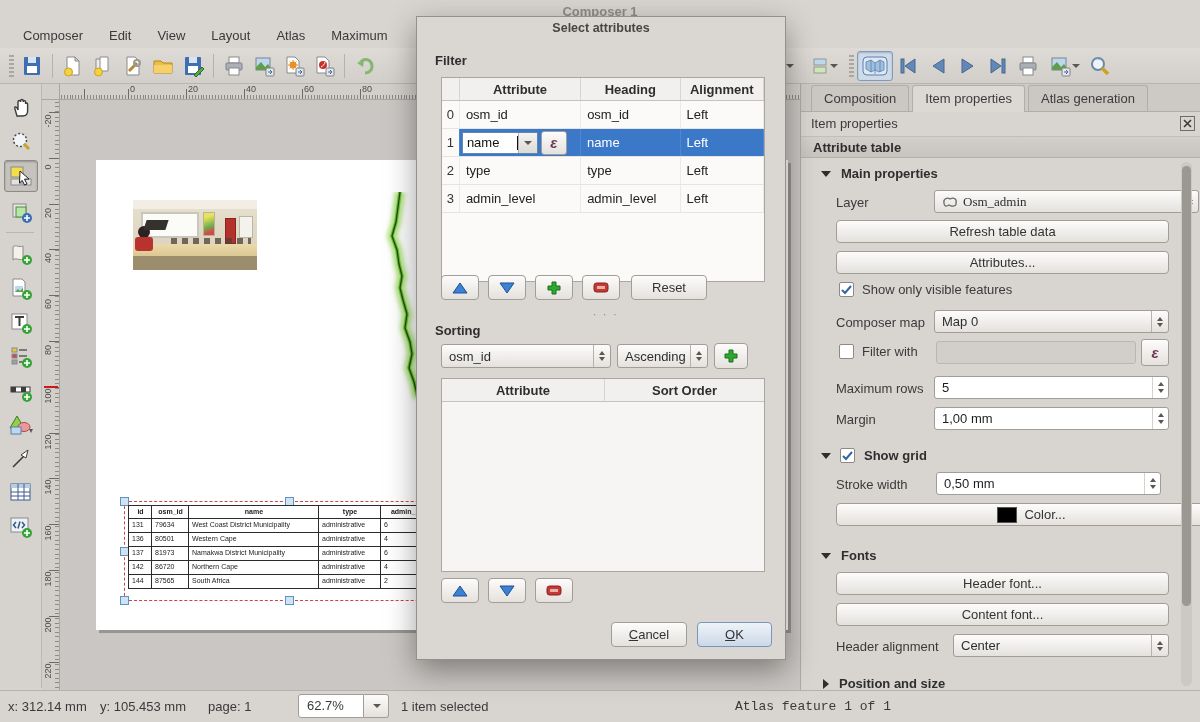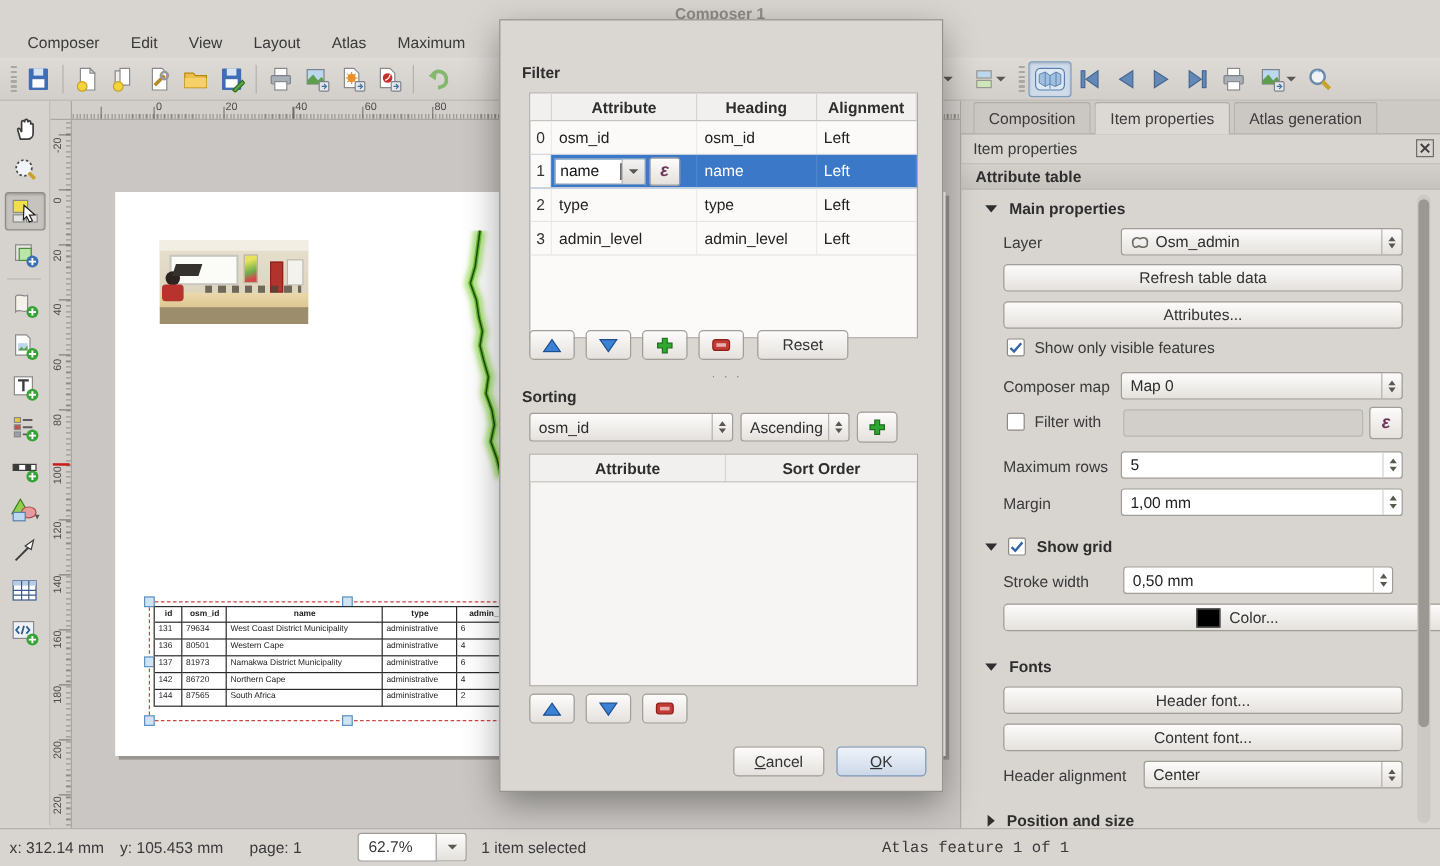--- a/index.html
+++ b/index.html
@@ -517,21 +517,21 @@
           </svg>
       </div>
     </div>
     <div class="abs psection">Attribute table</div>
 
     <div class="abs" style="left:20px; top:82px; display:flex; align-items:center; gap:10px;">
       <span class="tri open"></span>
       <span class="grouphdr">Main properties</span>
     </div>
     <div class="abs fieldlabel" style="left:35px; top:111px;">Layer</div>
-    <div class="abs combo" style="left:133px; top:106px; width:235px; height:23px;">
+    <div class="abs combo" style="left:133px; top:106px; width:265px; height:23px;font-family:Liberation Serif, serif;">
       <svg width="16" height="12" style="margin-right:5px;">
           <path d="M2 7 C1 3, 5 1, 8 3 C12 1, 15 3, 14 7 C15 10, 10 11, 7 9 C4 11, 2 10, 2 7 z" fill="none" stroke="#6d6963" stroke-width="1.3"></path>
         </svg>
       <span>Osm_admin</span>
       <span class="updown">
           <i class="u-up"></i>
           <i class="u-dn"></i>
         </span>
     </div>
     <div class="abs btn" style="left:35px; top:167px; width:333px; height:23px;">Attributes...</div>
@@ -628,20 +628,21 @@
     <span class="abs" style="left:208px; top:8px;">page: 1</span>
     <div class="abs zoomfield" style="left:298px; top:3px; width:66px; height:24px;">62.7%</div>
     <div class="abs zoombtn" style="left:364px; top:3px; width:25px; height:24px;">
         <span class="ddcaret"></span>
       </div>
     <span class="abs" style="left:401px; top:8px;">1 item selected</span>
     <span class="abs" style="left:735px; top:8px;font-family:Liberation Mono, monospace;">Atlas feature 1 of 1</span>
   </div>
 
   <div class="abs dialog">
+    <div class="abs dlg-title">Select attributes</div>
     <div class="abs dlg-label" style="left:18px; top:36px;">Filter</div>
 
     <div class="abs dtable">
       <div class="dhead">
         <div class="dnum"></div>
         <div class="dc-attr">Attribute</div>
         <div class="dc-head">Heading</div>
         <div class="dc-align">Alignment</div>
       </div>
       <div class="drow">

